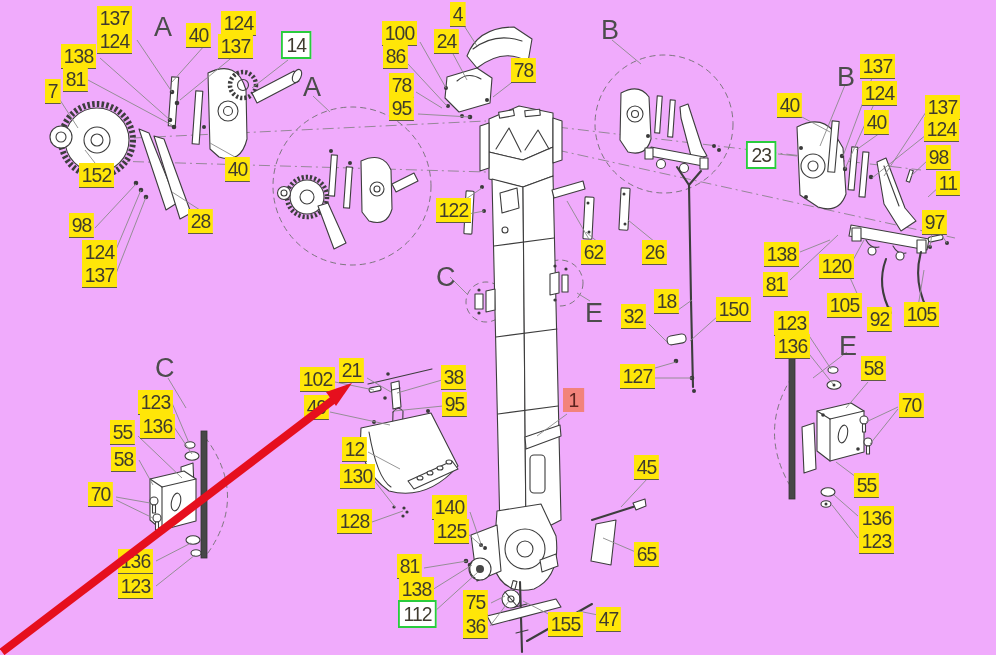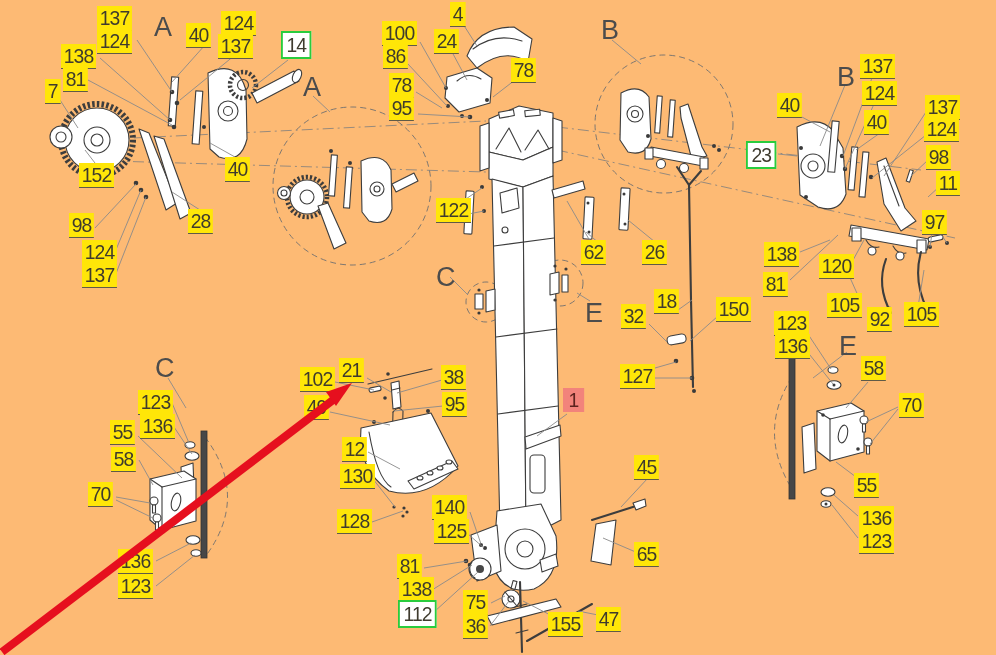--- a/index.html
+++ b/index.html
@@ -1,21 +1,21 @@
 <!DOCTYPE html>
 <html style="--highlight: #ffe608; --highlight_text: #3f3b2e; --underline: #5f5a48; --green_border: #29cc3d; --red_bg: #f2837b; --red_text: #5c231e; --line: #3d3d3d; --leader: #8a8a8a; --arrow: #e60f1e;"><head>
 <meta charset="utf-8">
 <style>
   :root{
     --highlight:#ffe608; --highlight_text:#3f3b2e; --underline:#5f5a48;
     --green_border:#29cc3d; --red_bg:#f2837b; --red_text:#5c231e;
     --line:#3d3d3d; --leader:#8a8a8a; --arrow:#e60f1e;
   }
   html,body{margin:0;padding:0;background:#fff;}
-  .stage{position:relative;width:996px;height:655px;background:#fdba74;overflow:hidden;
+  .stage{position:relative;width:996px;height:655px;background:#f0abfc;overflow:hidden;
          font-family:"Liberation Sans", sans-serif;}
   .stage svg{position:absolute;left:0;top:0;}
   .labels{position:absolute;left:0;top:0;width:996px;height:655px;z-index:20;pointer-events:none;}
   .lbl{position:absolute;font-size:21px;line-height:1.05;padding:1px 3px 1px 3px;
        color:var(--highlight_text);letter-spacing:-1px;white-space:nowrap;pointer-events:auto;
        transform:scaleX(.92);transform-origin:left top;}
   .lbl.yellow{background:var(--highlight);border-bottom:1.5px solid var(--underline);}
   .lbl.green{background:#fff;border:2px solid var(--green_border);padding:1px 4px;}
   .lbl.red{background:var(--red_bg);color:var(--red_text);padding:1px 6px;}
   .letter{position:absolute;font-size:27px;font-weight:300;color:#4c4c4c;

